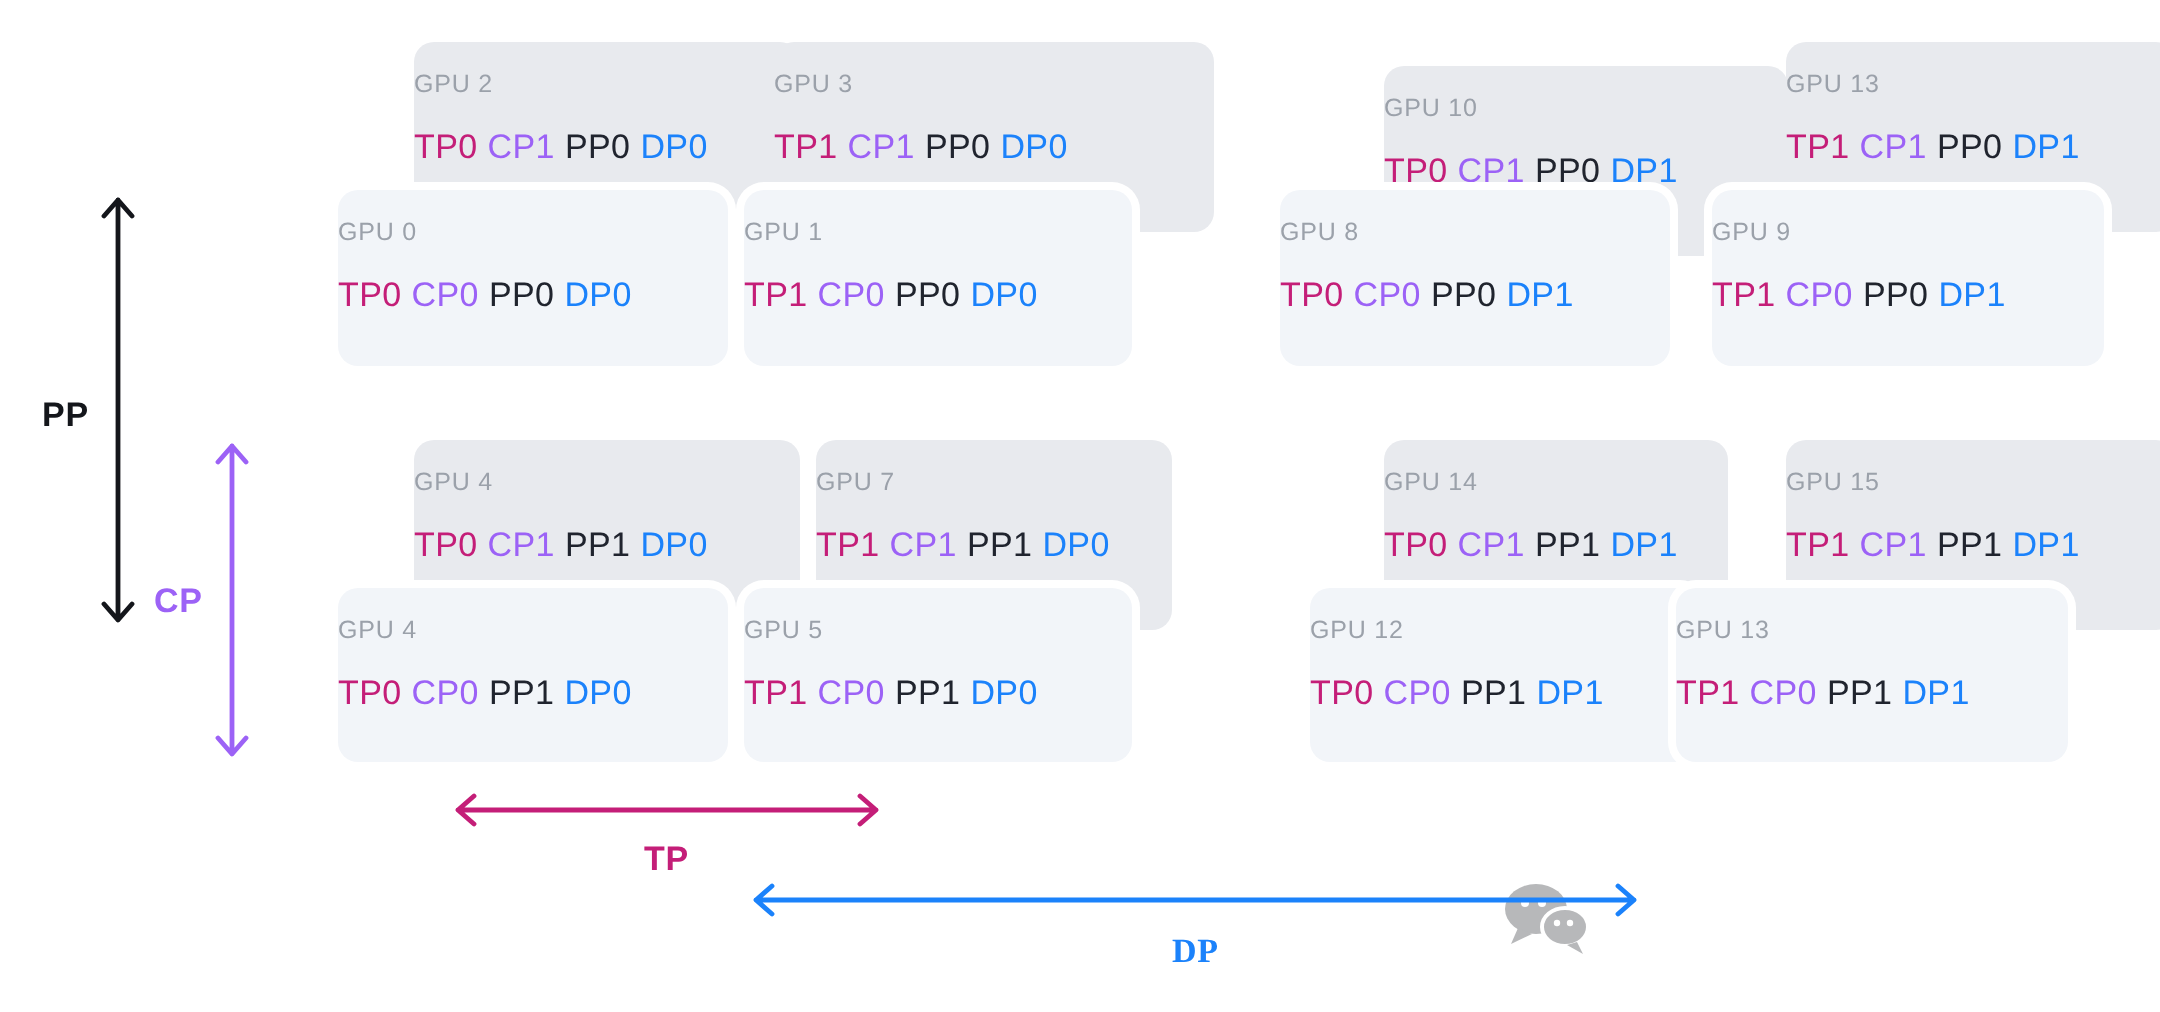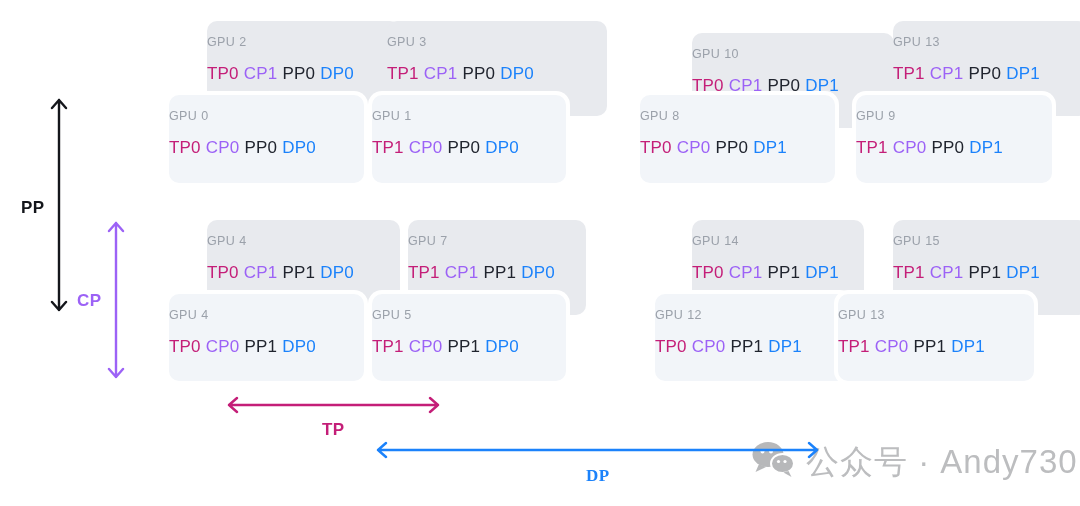--- a/index.html
+++ b/index.html
@@ -262,16 +262,15 @@
         <ellipse cx="18" cy="14.5" rx="15.5" ry="12.5" fill="#b7b8ba"></ellipse>
         <path d="M9 24 L5.5 32 L16 27 Z" fill="#b7b8ba"></path>
         <circle cx="12.5" cy="11.5" r="2" fill="#ffffff"></circle>
         <circle cx="21" cy="11.5" r="2" fill="#ffffff"></circle>
         <ellipse cx="32.5" cy="23.5" rx="11.5" ry="9.5" fill="#b7b8ba" stroke="#ffffff" stroke-width="2"></ellipse>
         <path d="M38.5 31 L41.5 37 L33.5 32.5 Z" fill="#b7b8ba"></path>
         <circle cx="28.5" cy="21.5" r="1.6" fill="#ffffff"></circle>
         <circle cx="35" cy="21.5" r="1.6" fill="#ffffff"></circle>
       </svg>
     </span>
-    <span class="watermark-text">公众号 · Andy730</span>
   </div>
 
 </div>
 
 </body></html>

